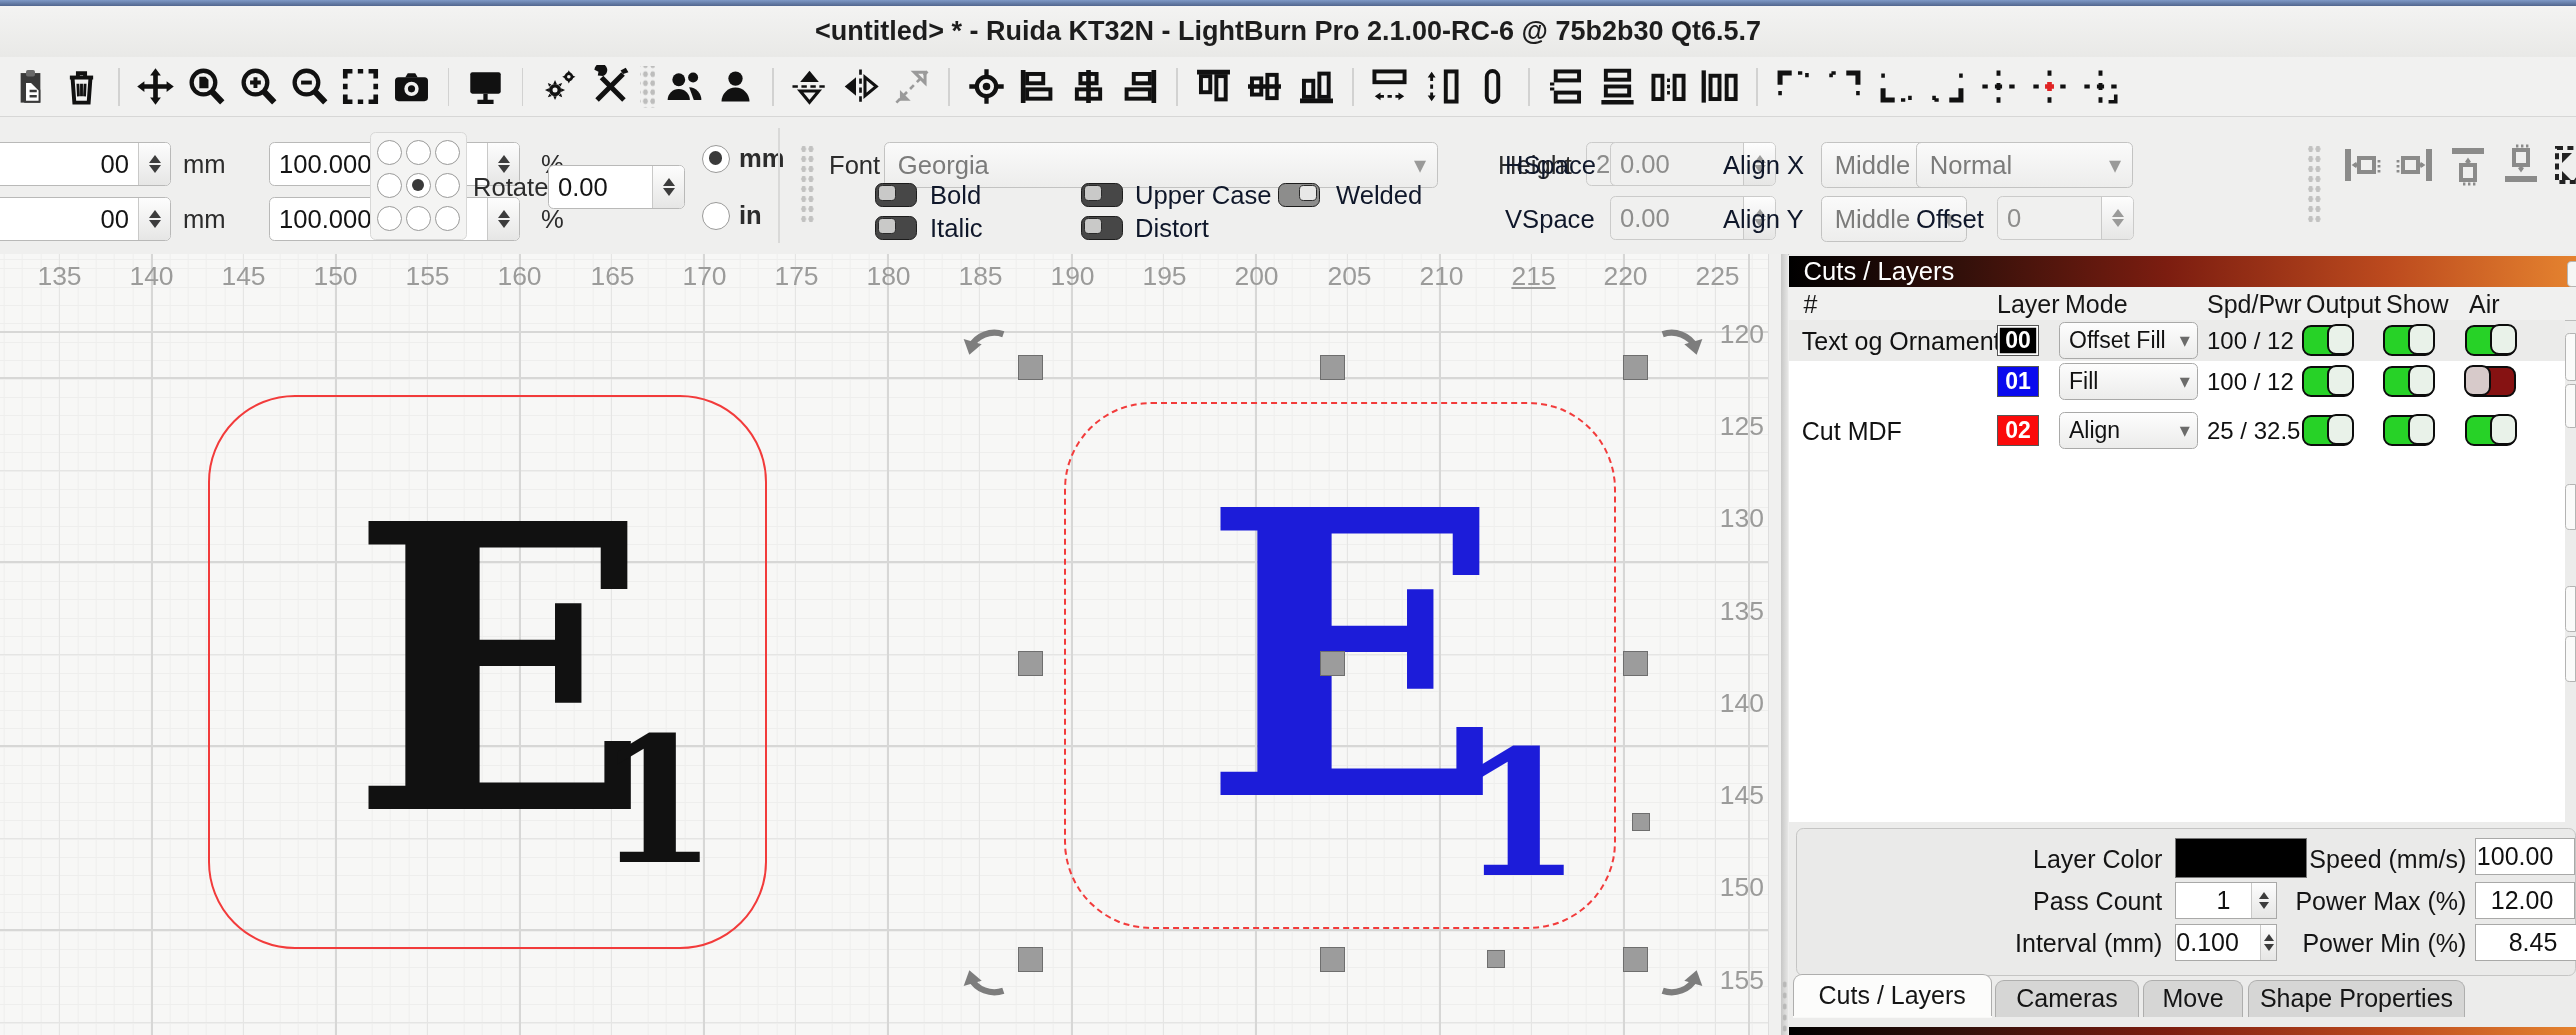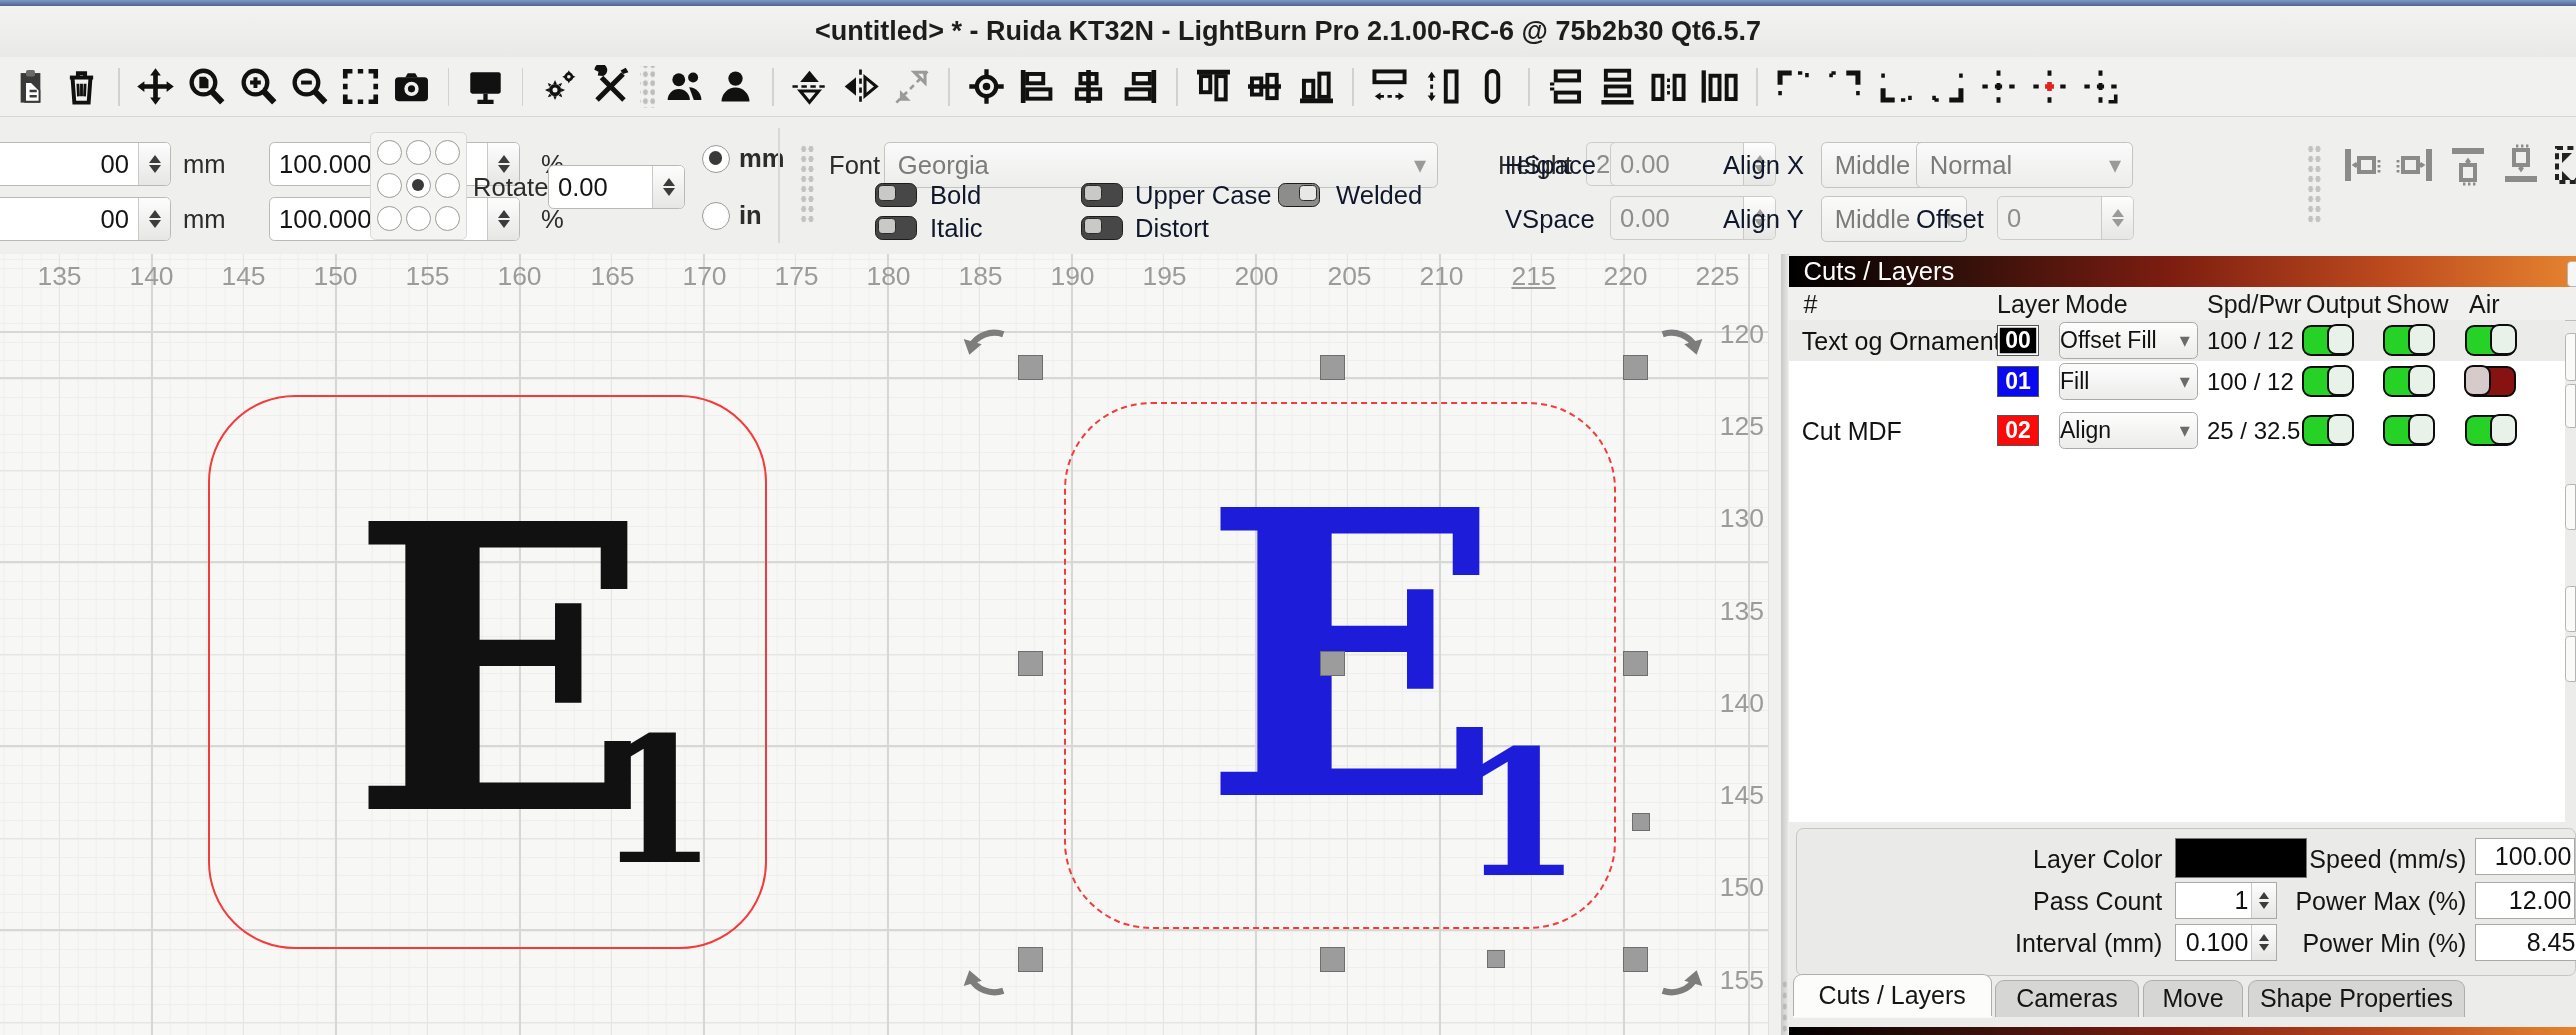--- a/index.html
+++ b/index.html
@@ -85,35 +85,35 @@
   .thead span{position:absolute;top:2.7px}
   .tbody{position:absolute;left:0;top:66px;width:776px;height:502px;background:#fff}
   .trow{position:absolute;left:0;width:776px;height:41px}
   .trow.sel{background:#ebebea}
   .tname{position:absolute;left:12.8px;top:7.3px;font-size:25px;color:#111}
   .chip{position:absolute;left:208px;top:4.6px;width:42px;height:31px;display:flex;align-items:center;justify-content:center;
         font-size:23px;font-weight:700;color:#fff;border:0.9px solid #555;box-sizing:border-box}
   .chip.k{box-shadow:inset 0 0 0 1.8px #fff}
   .mdd{position:absolute;left:270px;top:1.8px;width:139px;height:37px;background:linear-gradient(#fdfdfd,#ececeb);
        border:0.9px solid #a9a9a8;border-radius:5.5px;font-size:23px;color:#111;display:flex;align-items:center;
-       box-sizing:border-box}
+       padding-left:9px;box-sizing:border-box}
   .mdd::after{content:"▾";margin-left:auto;margin-right:7.3px;color:#6b6b6a;font-size:20px}
   .spd{position:absolute;left:418px;top:7.3px;font-size:24px;color:#111}
   .tg{position:absolute;top:4.6px;width:51px;height:31px;border:2.7px solid #0c0c0c;border-radius:9px;box-sizing:border-box;background:#27d227}
   .tg::after{content:"";position:absolute;top:-2.7px;width:26.5px;height:31px;border:2.7px solid #0c0c0c;border-radius:9px;box-sizing:border-box;background:#e9f2e9}
   .tg.on::after{right:-2.7px}
   .tg.offred{background:#861212}
   .tg.offred::after{left:-2.7px;background:#d7caca}
   .scrollsliver{position:absolute;left:776px;width:11px;background:#fafaf9;border:0.9px solid #b4b4b3;border-radius:4.6px 0 0 4.6px;box-sizing:border-box}
   .infobox{position:absolute;left:7.3px;top:574px;width:780px;height:148px;background:#eaeae9;
            border:1.8px solid #c5c5c4;border-radius:7.3px;box-sizing:border-box}
   .ilbl{position:absolute;font-size:25px;color:#141414;text-align:right;width:201px}
   .swatch{position:absolute;left:378px;top:9px;width:130px;height:38px;border:0.9px solid #777}
   .ifield{position:absolute;display:flex;background:#fff;border:0.9px solid #a9a9a8;height:37px;box-sizing:border-box;align-items:stretch}
-  .ifield .val{flex:1;display:flex;align-items:center;justify-content:flex-end;font-size:25px;color:#111;padding-right:3px}
+  .ifield .val{flex:1;display:flex;align-items:center;justify-content:flex-end;font-size:25px;color:#111;padding-right:21px}
   .ifield .spincol{width:24px}
   .ifield .spincol i{border-left-width:5.5px;border-right-width:5.5px}
   .ifield .spincol .up{border-bottom-width:7.3px}
   .ifield .spincol .dn{border-top-width:7.3px}
   .tabsbar{position:absolute;left:0;top:720px;width:787px;height:42px}
   .tab{position:absolute;box-sizing:border-box;border:0.9px solid #aeaead;border-bottom:none;border-radius:9px 9px 0 0;
        display:flex;align-items:center;justify-content:center;font-size:25px;color:#151515;background:#d6d6d5;top:5.5px;height:37px}
   .tab.active{background:#fcfcfb;top:0;height:42px;box-shadow:0 1.8px 0 #fcfcfb}
   .tabdots{position:absolute;top:767px;left:347px;font-size:18px;letter-spacing:3.7px;color:#9a9a99}
   .bgrad{position:absolute;left:0;top:773px;width:787px;height:9px;

